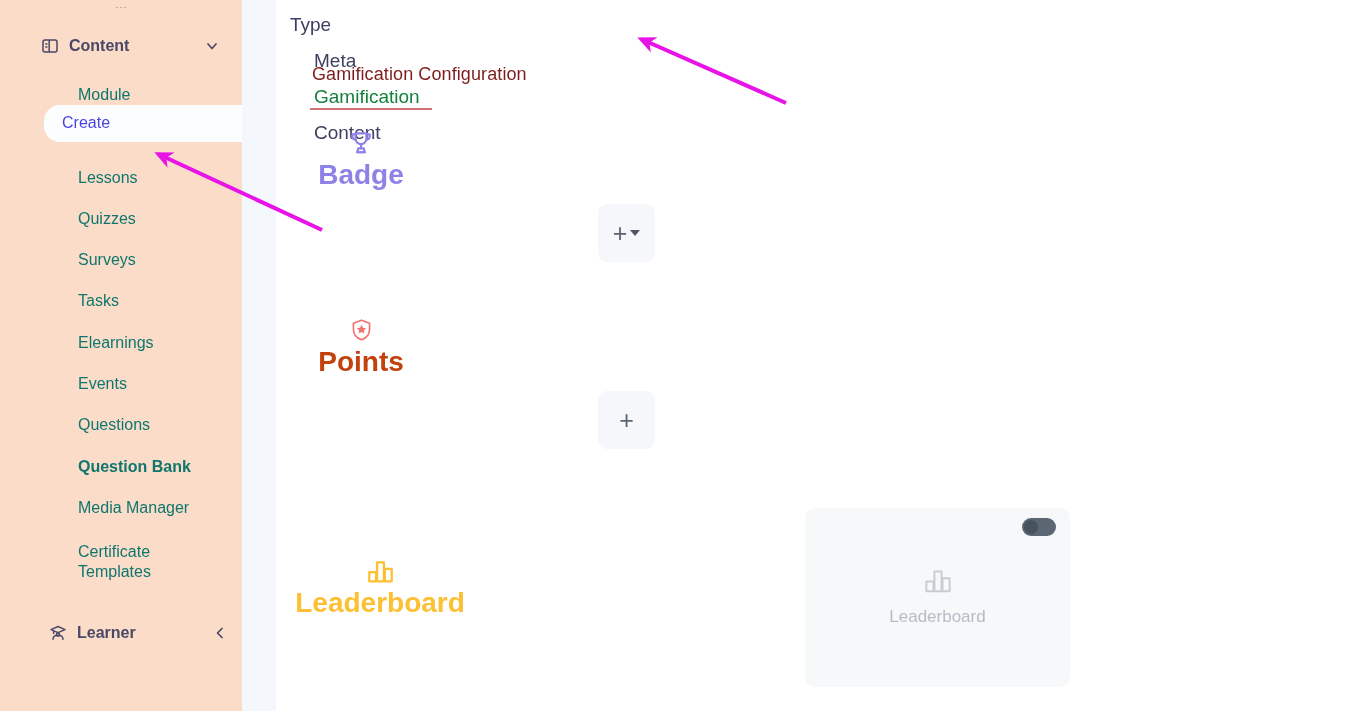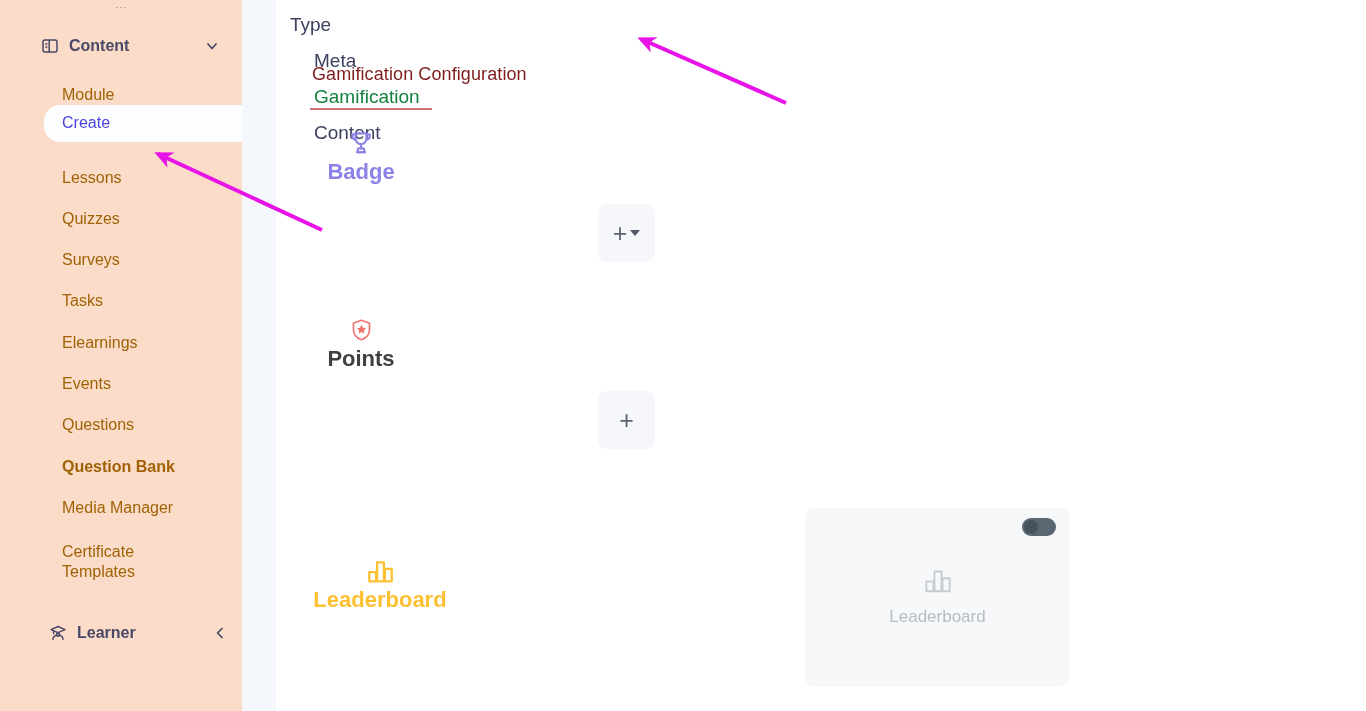--- a/index.html
+++ b/index.html
@@ -67,27 +67,27 @@
   }
   .sb-group-header .sb-glabel { flex: 1 1 auto; white-space: nowrap; }
   .sb-group-header .sb-chev {
     width: 16px; height: 16px;
     display: flex; align-items: center; justify-content: center;
     flex: 0 0 auto;
   }
 
   .sb-item {
     position: absolute;
-    left: 0;
+    left: 16px;
     width: 242px;
     display: flex;
     align-items: center;
     padding-left: 62px;
     padding-right: 14px;
-    color: #a16207;
+    color: #0f766e;
     font-size: 16px;
     line-height: 1.28;
     cursor: pointer;
   }
   .sb-item.active {
     left: 45px;
     width: 197px;
     background: #fbfdff;
     border-radius: 16px 0 0 16px;
     padding-left: 17px;
@@ -150,21 +150,21 @@
     align-items: center;
     width: 140px;
     text-align: center;
   }
   .gm-label .gm-icon {
     height: 30px;
     display: flex; align-items: flex-end; justify-content: center;
     margin-bottom: 3px;
   }
   .gm-label .gm-text {
-    font-size: 22px;
+    font-size: 28px;
     font-weight: bold;
     white-space: nowrap;
   }
 
   .add-btn {
     position: absolute;
     width: 57px; height: 58px;
     background: #f5f7fa;
     border-radius: 9px;
     display: flex;
@@ -359,21 +359,21 @@
     </div>
 
     <div class="gm-row" style="top:313px;height:160px;">
       <div class="gm-label" style="left:15px; top:0;">
         <span class="gm-icon">
           <svg width="23" height="25" viewBox="0 0 24 26" fill="none" stroke="#f0736f" stroke-width="1.7" stroke-linecap="round" stroke-linejoin="round">
             <path d="M12 2.2 20.4 5.4v6.2c0 5.1-3.5 9.3-8.4 11-4.9-1.7-8.4-5.9-8.4-11V5.4z"></path>
             <polygon points="12,7.1 13.5,10.1 16.8,10.6 14.4,12.9 15,16.2 12,14.6 9,16.2 9.6,12.9 7.2,10.6 10.5,10.1" fill="#f0736f" stroke="none"></polygon>
           </svg>
         </span>
-        <span class="gm-text" style="color:#404040;">Points</span>
+        <span class="gm-text" style="color:#c2410c;">Points</span>
       </div>
       <div class="add-btn" style="left:322px; top:78px;">
         <span class="plus">+</span>
       </div>
     </div>
 
     <div class="gm-row" style="top:554px;height:160px;">
       <div class="gm-label" style="left:34px; top:0;">
         <span class="gm-icon">
           <svg width="27" height="25" viewBox="0 0 26 24" fill="none" stroke="#fcc032" stroke-width="2.2" stroke-linejoin="round">

